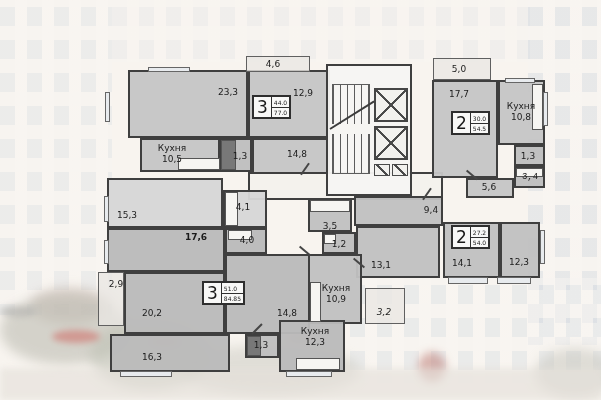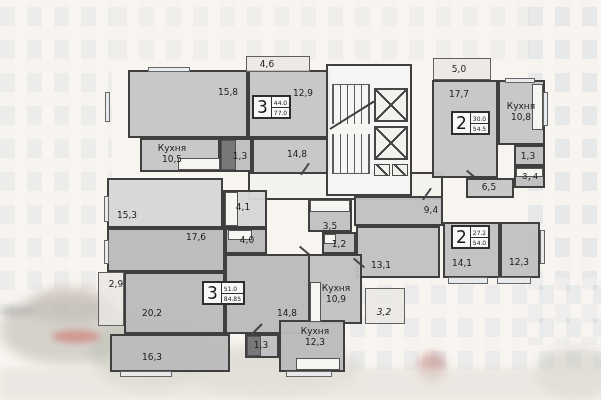--- a/index.html
+++ b/index.html
@@ -83,28 +83,28 @@
   <div class="blob" style="left:418px;top:352px;width:28px;height:30px;background:#9e4038;opacity:.55;filter:blur(4px);"></div>
   <div class="road"></div>
   <div class="wash"></div>
 </div>
 
 <div class="plan">
   <div class="corridor"></div>
   <div id="rooms-layer">
       <div class="room" style="left: 128px; top: 70px; width: 120px; height: 68px;"></div>
       <span class="rlabel" style="left: 228px; top: 92px;">
-        <span>15,8</span>
+        <span>23,3</span>
       </span>
       <div class="room" style="left: 248px; top: 70px; width: 82px; height: 68px;"></div>
       <span class="rlabel" style="left: 303px; top: 93px;">
         <span>12,9</span>
       </span>
       <div class="room balcony" style="left: 246px; top: 56px; width: 64px; height: 16px;"></div>
-      <span class="rlabel" style="left: 267px; top: 64px;">
+      <span class="rlabel" style="left: 273px; top: 64px;">
         <span>4,6</span>
       </span>
       <div class="room" style="left: 140px; top: 138px; width: 80px; height: 34px;"></div>
       <span class="rlabel" style="left: 172px; top: 154px;">
         <span>Кухня</span>
         <span>10,5</span>
       </span>
       <div class="room" style="left: 220px; top: 138px; width: 32px; height: 34px; background: rgba(190, 190, 190, 0.96);"></div>
       <span class="rlabel" style="left: 240px; top: 156px;">
         <span>1,3</span>
@@ -137,21 +137,21 @@
       <div class="room" style="left: 514px; top: 145px; width: 31px; height: 21px; background: rgba(190, 190, 190, 0.96);"></div>
       <span class="rlabel" style="left: 528px; top: 156px;">
         <span>1,3</span>
       </span>
       <div class="room" style="left: 514px; top: 166px; width: 31px; height: 22px; background: rgba(190, 190, 190, 0.96);"></div>
       <span class="rlabel" style="left: 530px; top: 177px; font-family: Liberation Mono, monospace;">
         <span>3,4</span>
       </span>
       <div class="room" style="left: 466px; top: 178px; width: 48px; height: 20px;"></div>
       <span class="rlabel" style="left: 489px; top: 187px;">
-        <span>6,5</span>
+        <span>5,6</span>
       </span>
       <div class="room" style="left: 354px; top: 196px; width: 89px; height: 30px; background: rgba(193, 193, 193, 0.96);"></div>
       <span class="rlabel" style="left: 431px; top: 210px;">
         <span>9,4</span>
       </span>
       <div class="room" style="left: 308px; top: 198px; width: 44px; height: 34px; background: rgba(193, 193, 193, 0.96);"></div>
       <span class="rlabel" style="left: 330px; top: 226px;">
         <span>3,5</span>
       </span>
       <div class="room" style="left: 322px; top: 232px; width: 34px; height: 22px; background: rgba(190, 190, 190, 0.96);"></div>
@@ -173,21 +173,21 @@
       <div class="room" style="left: 308px; top: 254px; width: 54px; height: 70px; background: rgba(193, 193, 193, 0.96);"></div>
       <span class="rlabel" style="left: 336px; top: 294px;">
         <span>Кухня</span>
         <span>10,9</span>
       </span>
       <div class="room balcony" style="left: 365px; top: 288px; width: 40px; height: 36px;"></div>
       <span class="rlabel" style="left: 384px; top: 312px; font-style: italic;">
         <span>3,2</span>
       </span>
       <div class="room" style="left: 107px; top: 228px; width: 118px; height: 44px; background: rgba(186, 186, 186, 0.96);"></div>
-      <span class="rlabel" style="left: 196px; top: 237px;">
+      <span class="rlabel" style="left: 196px; top: 237px; font-weight: bold;">
         <span>17,6</span>
       </span>
       <div class="room" style="left: 225px; top: 228px; width: 42px; height: 26px; background: rgba(186, 186, 186, 0.96);"></div>
       <span class="rlabel" style="left: 247px; top: 240px;">
         <span>4,0</span>
       </span>
       <div class="room" style="left: 225px; top: 254px; width: 85px; height: 80px; background: rgba(186, 186, 186, 0.96);"></div>
       <span class="rlabel" style="left: 287px; top: 313px;">
         <span>14,8</span>
       </span>

